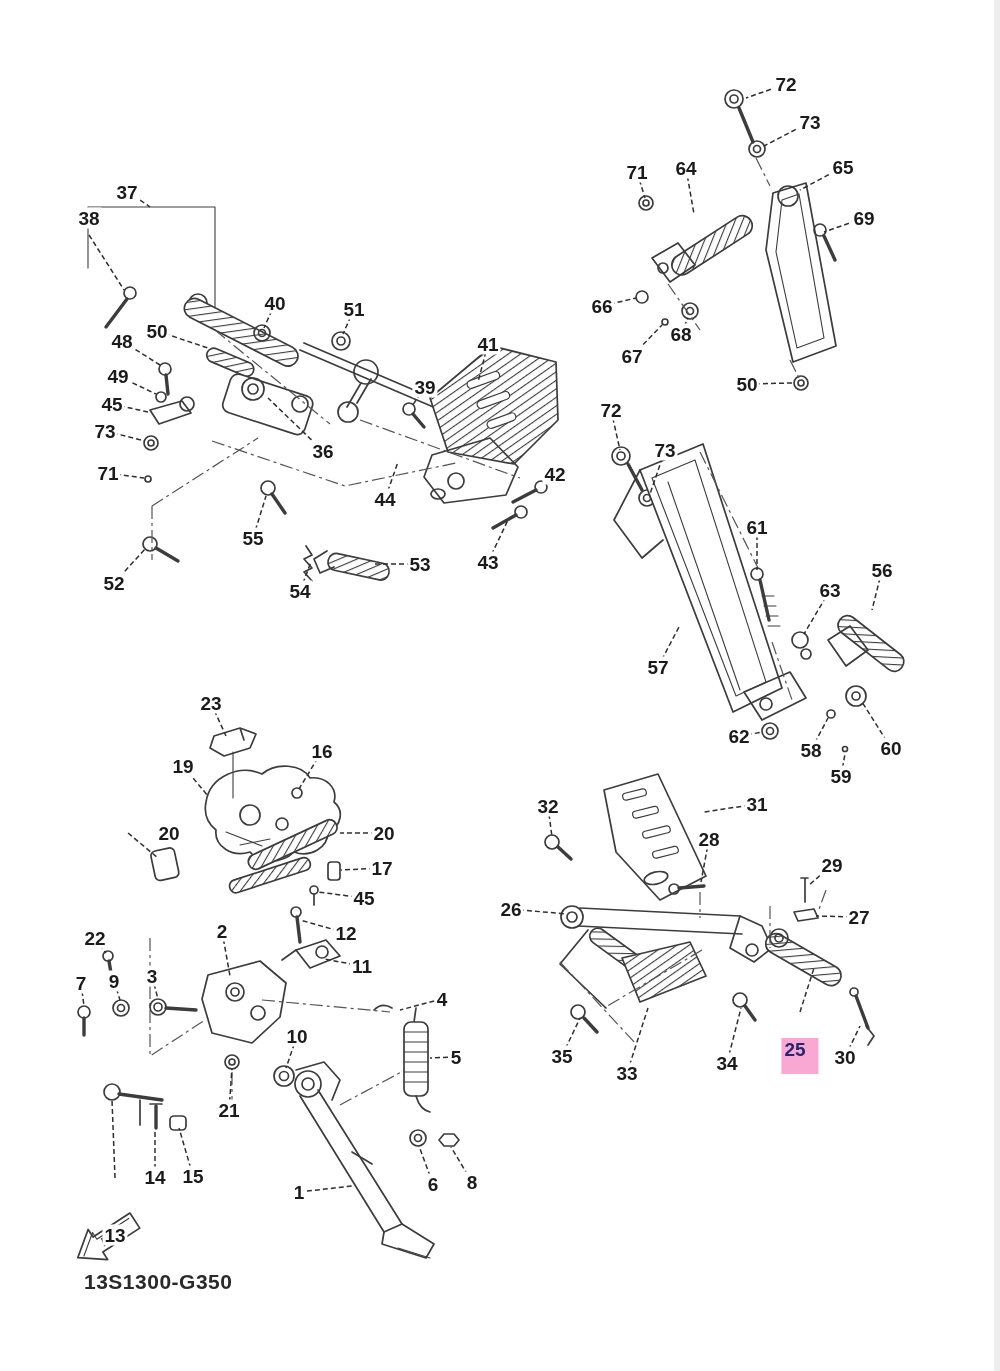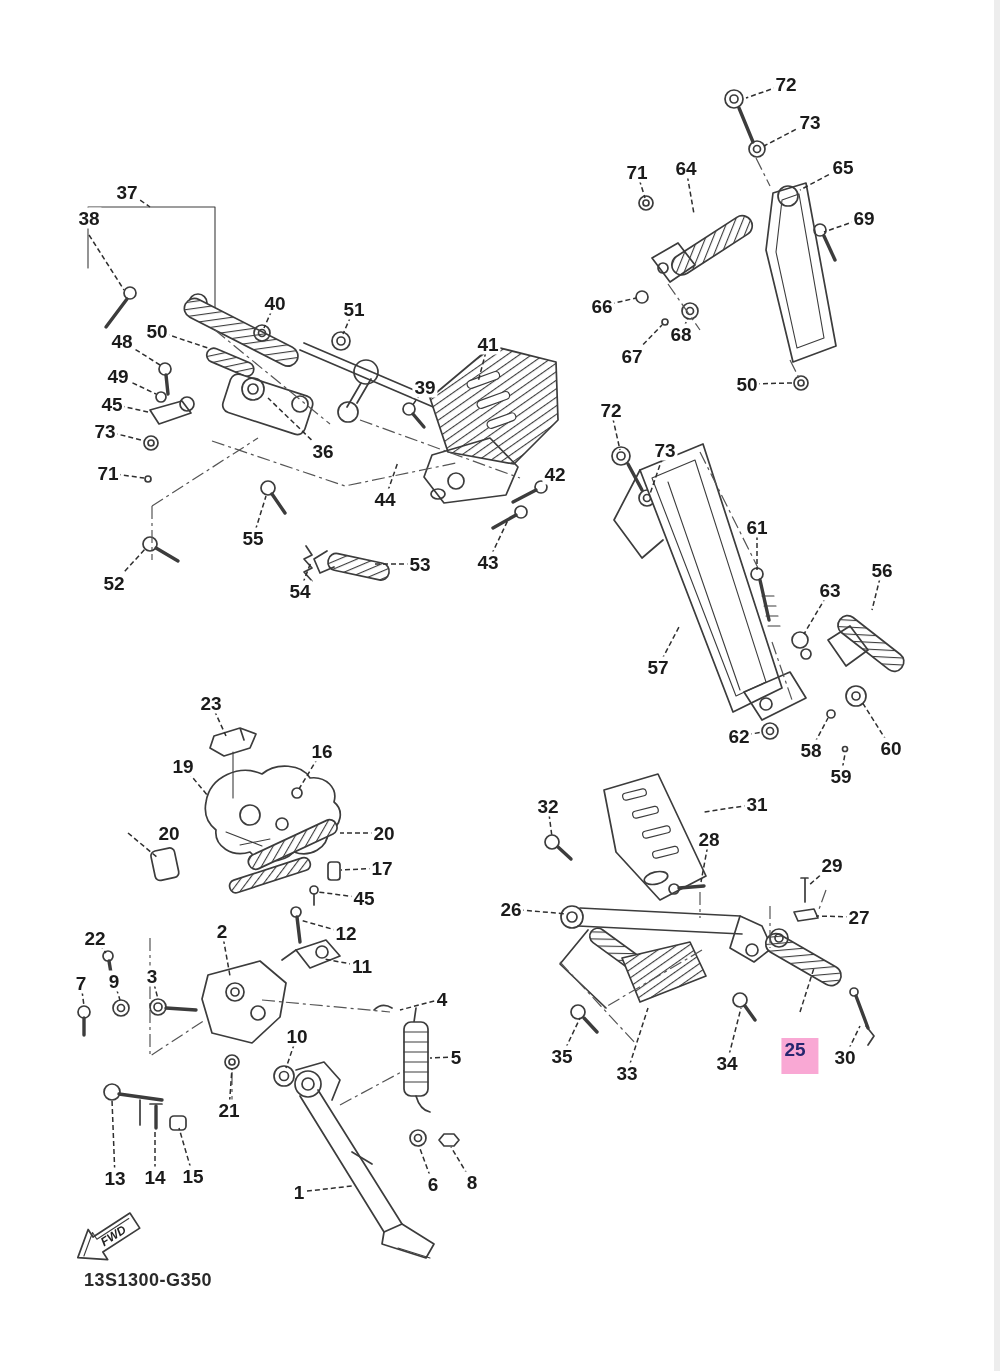--- a/index.html
+++ b/index.html
@@ -17,21 +17,21 @@
   .leader{stroke-width:1.5;stroke-dasharray:5 3;fill:none;}
   #callout-layer{position:absolute;left:0;top:0;width:100%;height:100%;z-index:2;}
   .callout{
     position:absolute;transform:translate(-50%,-50%);
     font-size:19px;font-weight:bold;color:#1b1b1b;line-height:1;
     background:#ffffff;padding:1px 2px;white-space:nowrap;
   }
   .callout.highlighted{padding:2px 13px 15px 3px;}
   .code{
     position:absolute;left:84px;top:1270px;z-index:2;
-    font-size:18px;font-weight:bold;color:#2a2a2a;letter-spacing:0.5px;
+    font-size:21px;font-weight:bold;color:#2a2a2a;letter-spacing:0.5px;
   }
   .fwd-text{font-size:12px;font-weight:bold;font-style:italic;fill:#222;}
 </style>
 </head>
 <body>
 
 <div class="stage">
 
   <svg class="art" width="1000" height="1371" viewBox="0 0 1000 1371">
     <defs>
@@ -349,21 +349,21 @@
       <div class="callout" style="left: 152px; top: 976px;">3</div>
       <div class="callout" style="left: 442px; top: 999px;">4</div>
       <div class="callout" style="left: 456px; top: 1057px;">5</div>
       <div class="callout" style="left: 433px; top: 1184px;">6</div>
       <div class="callout" style="left: 81px; top: 983px;">7</div>
       <div class="callout" style="left: 472px; top: 1182px;">8</div>
       <div class="callout" style="left: 114px; top: 981px;">9</div>
       <div class="callout" style="left: 297px; top: 1036px;">10</div>
       <div class="callout" style="left: 362px; top: 966px;">11</div>
       <div class="callout" style="left: 346px; top: 933px;">12</div>
-      <div class="callout" style="left: 115px; top: 1178px;">13</div>
+      <div class="callout" style="left: 115px; top: 1235px;">13</div>
       <div class="callout" style="left: 155px; top: 1177px;">14</div>
       <div class="callout" style="left: 193px; top: 1176px; text-align: center;">15</div>
       <div class="callout" style="left: 322px; top: 751px;">16</div>
       <div class="callout" style="left: 382px; top: 868px;">17</div>
       <div class="callout" style="left: 384px; top: 833px;">20</div>
       <div class="callout" style="left: 183px; top: 766px;">19</div>
       <div class="callout" style="left: 144px; top: 833px; margin-left: 25px;">20</div>
       <div class="callout" style="left: 229px; top: 1110px;">21</div>
       <div class="callout" style="left: 95px; top: 938px;">22</div>
       <div class="callout" style="left: 211px; top: 703px;">23</div>

